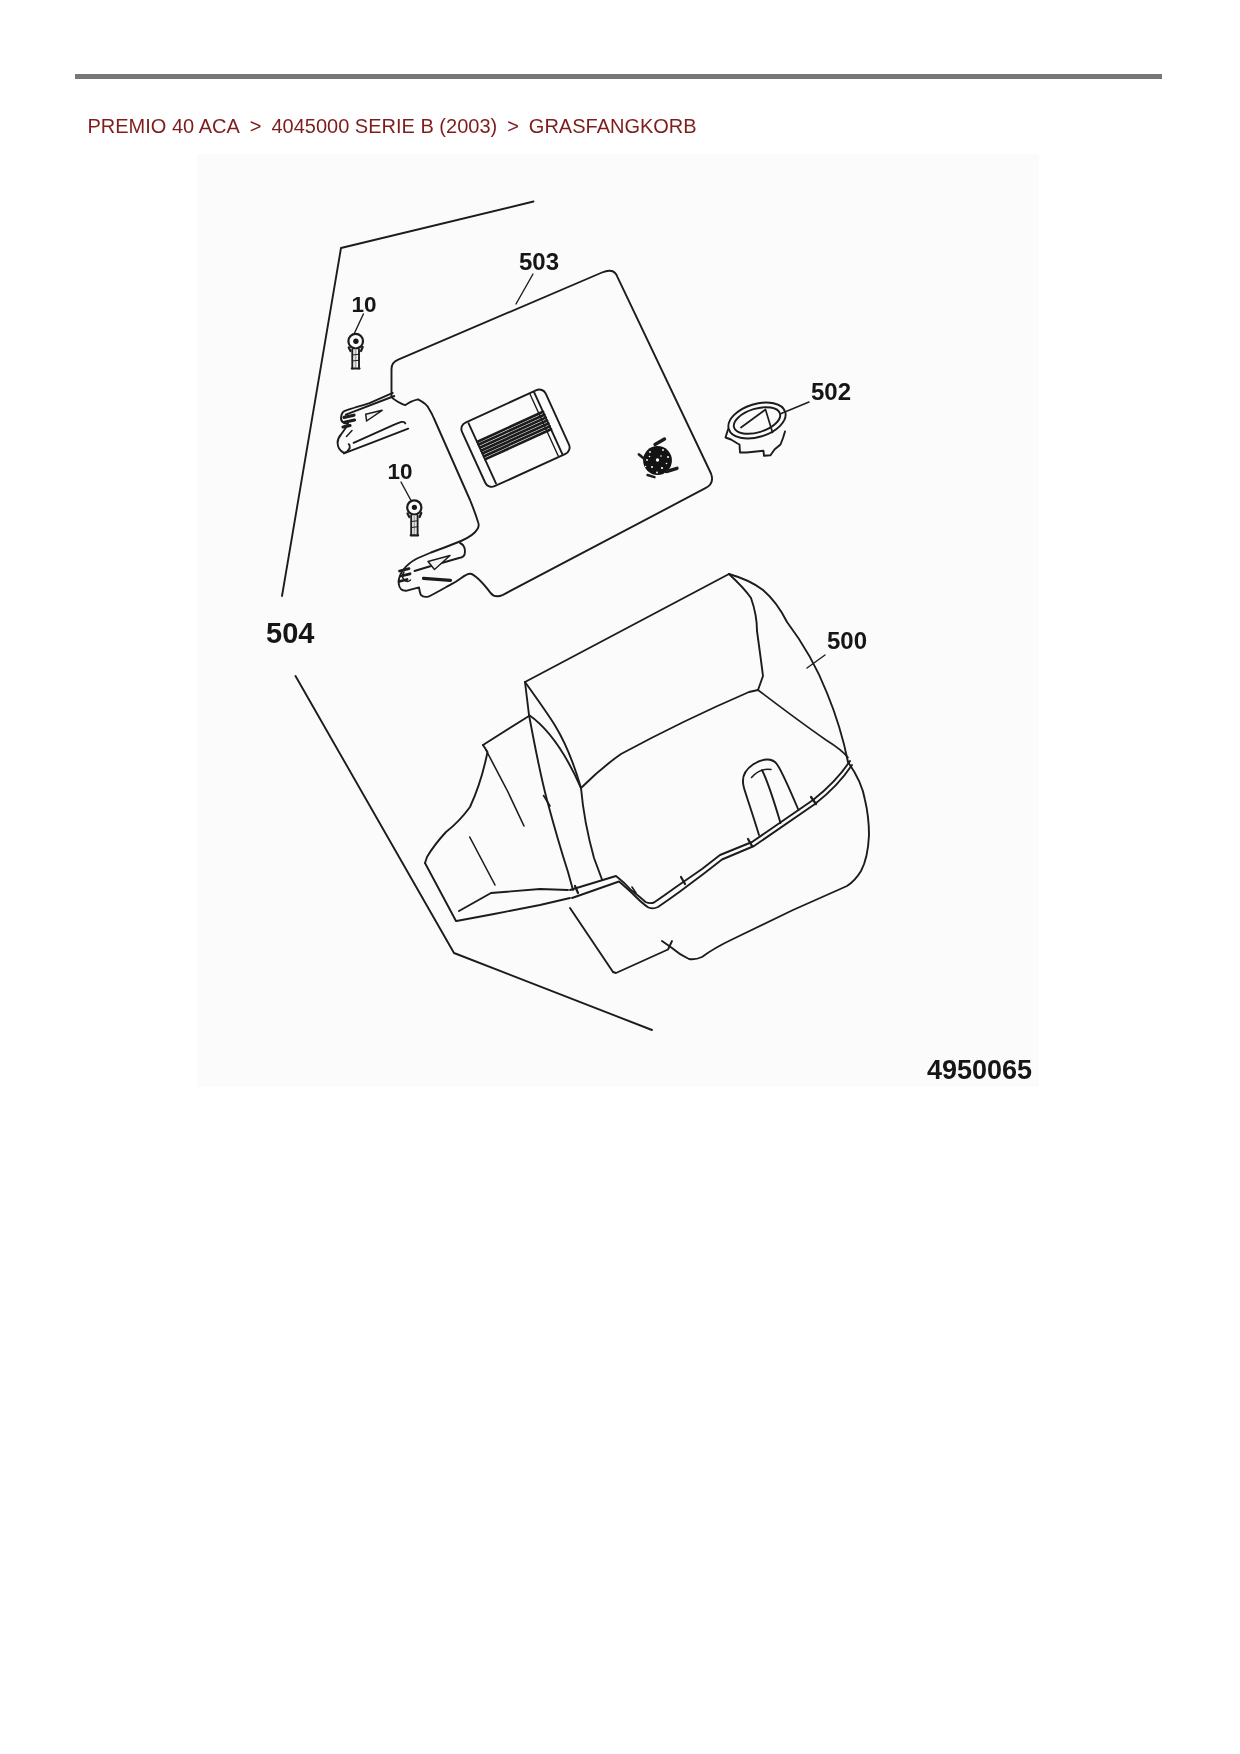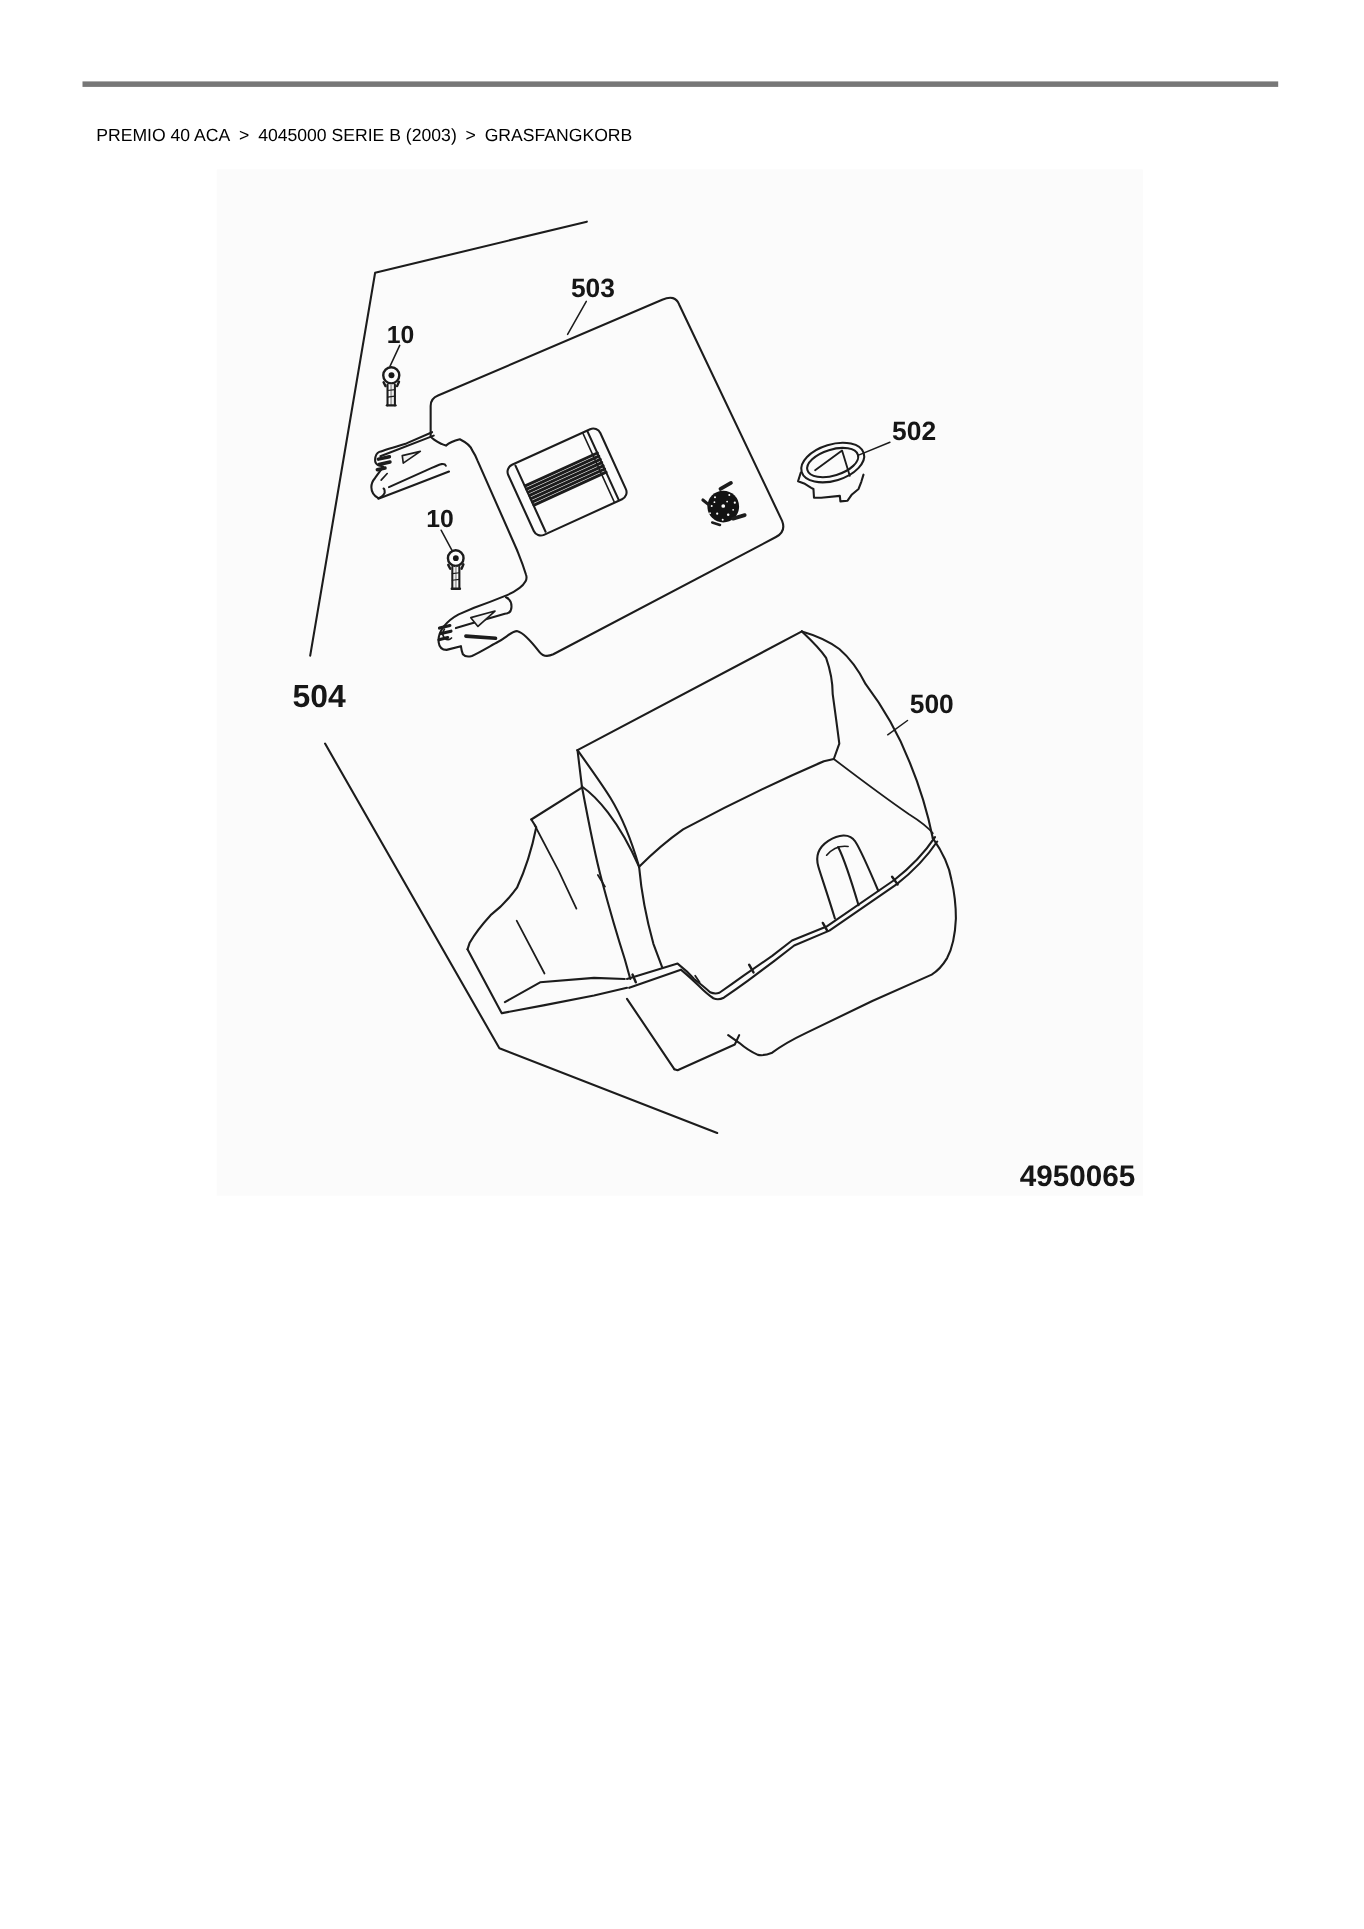--- a/index.html
+++ b/index.html
@@ -1,18 +1,18 @@
 <!DOCTYPE html>
 <html><head>
 <meta charset="utf-8">
 <style>
   html,body{margin:0;padding:0;background:#ffffff;}
   body{width:1240px;height:1754px;position:relative;font-family:"Liberation Sans",sans-serif;overflow:hidden;}
   .rule{position:absolute;left:75px;top:74px;width:1087px;height:4.5px;background:#777777;}
-  .crumb{position:absolute;left:87.5px;top:113.5px;font-size:16px;line-height:1.2;color:#000000;white-space:pre;}
+  .crumb{position:absolute;left:87.5px;top:113.5px;font-size:20px;line-height:1.2;color:#7f1d1d;white-space:pre;}
   svg{position:absolute;left:0;top:0;}
   .tint{position:absolute;left:197px;top:154px;width:842px;height:933px;background:#fbfbfb;}
 </style>
 </head>
 <body>
 <div class="tint"></div>
 <div class="rule"></div>
 <div class="crumb">PREMIO 40 ACA &gt; 4045000 SERIE B (2003) &gt; GRASFANGKORB</div>
 <svg width="1240" height="1754" viewBox="0 0 1240 1754" fill="none" stroke="none">
   <g id="diagram" stroke="#1c1c1c" stroke-width="1.9" fill="none" stroke-linecap="round" stroke-linejoin="round">

